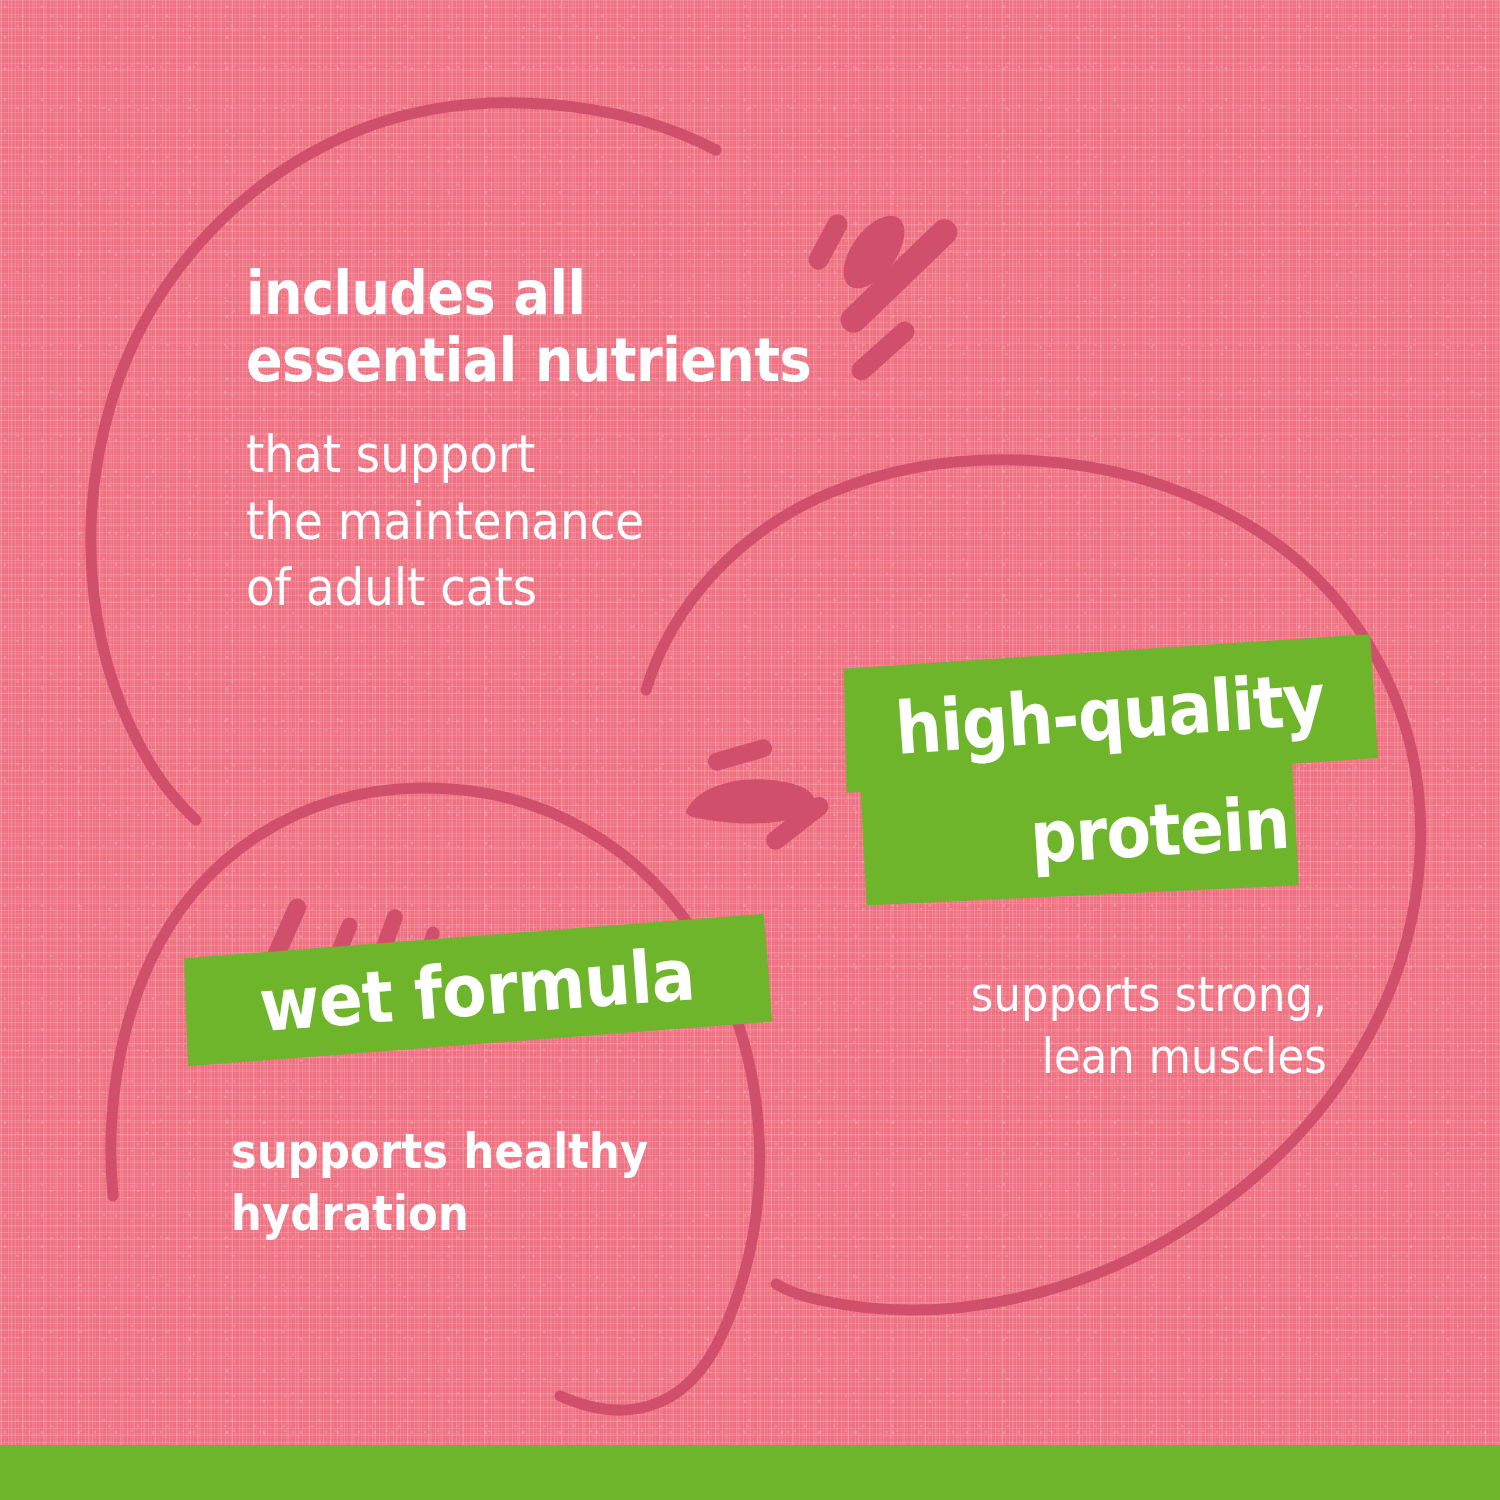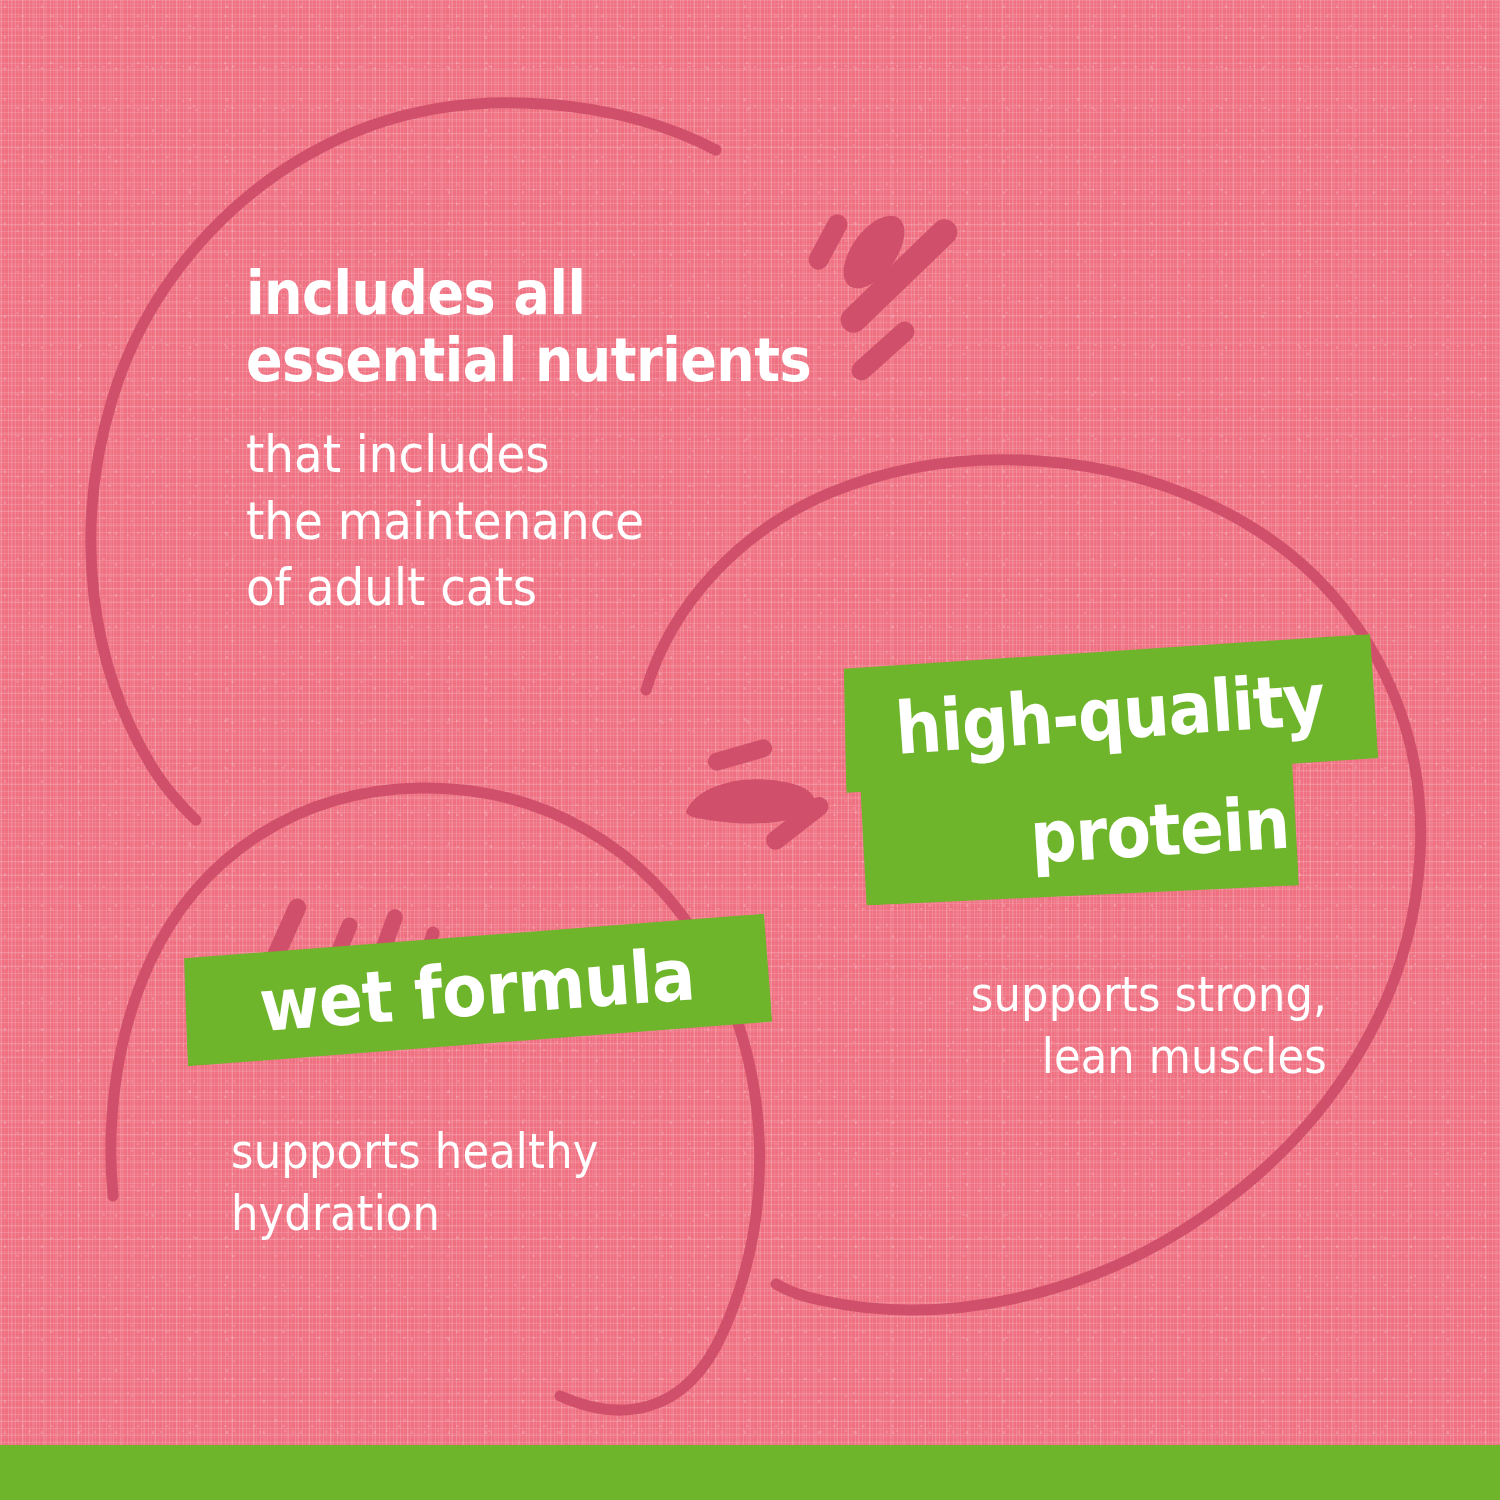--- a/index.html
+++ b/index.html
@@ -133,21 +133,21 @@
     font-size: 48px;
     font-weight: 400;
     line-height: 1.30;
     text-align: right;
   }
   #block-hydration {
     left: 231px;
     top: 1120px;
     width: 430px;
     font-size: 48px;
-    font-weight: 400;
+    font-weight: 700;
     line-height: 1.30;
   }
 
   
   .badge {
     position: absolute;
     background: #6eb52c;
     color: #ffffff;
     font-weight: 700;
     display: flex;
@@ -272,21 +272,21 @@
         <rect x="334" y="916" width="16" height="56" rx="8" transform="rotate(22 342 944)"></rect>
         <rect x="380" y="908" width="16" height="56" rx="8" transform="rotate(20 388 936)"></rect>
         <rect x="424" y="926" width="13" height="30" rx="6.5" transform="rotate(18 430 941)"></rect>
       </g>
     </g>
   </svg>
 
   <div class="txt" id="block-nutrients">
     <div class="head">includes all
 essential nutrients</div>
-    <div class="sub">that includes
+    <div class="sub">that support
 the maintenance
 of adult cats</div>
   </div>
 
   <div id="badge-protein-wrap">
     <div class="badge" id="badge-protein-row1">
       <span class="label">high-quality</span>
     </div>
     <div class="badge" id="badge-protein-row2">
       <span class="label">protein</span>

